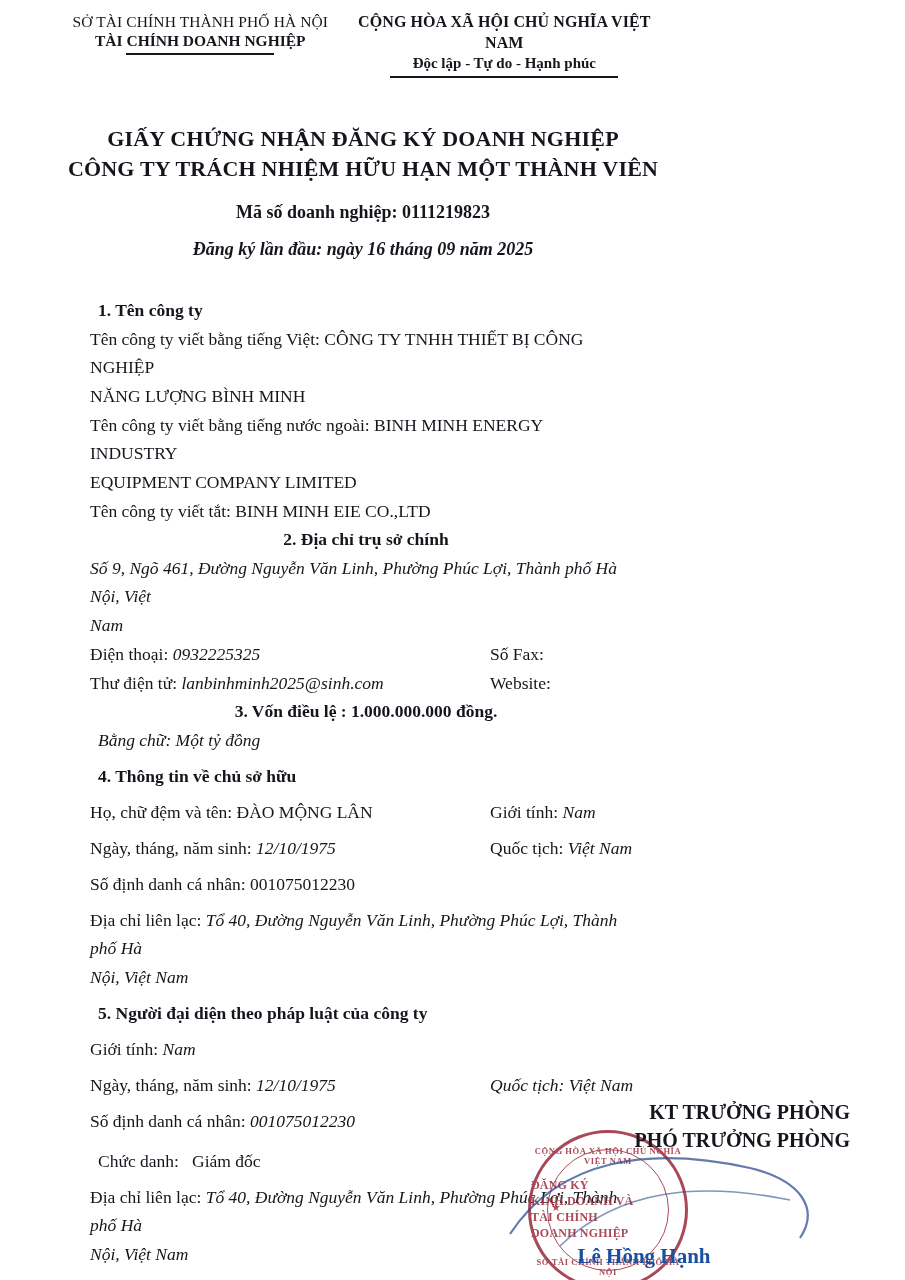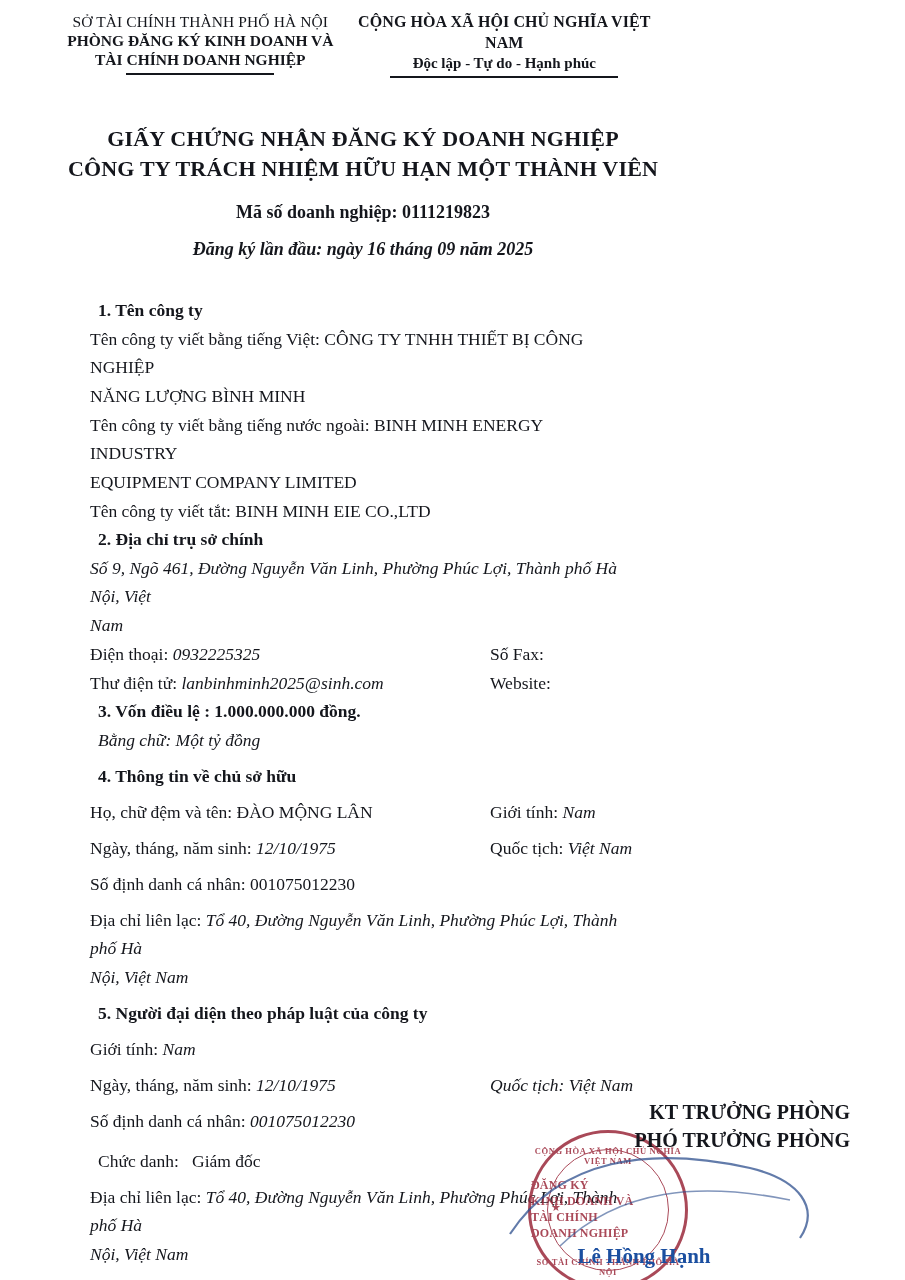--- a/index.html
+++ b/index.html
@@ -93,21 +93,21 @@
     padding: 0 92px 0 90px;
     font-size: 17.5px;
     line-height: 1.60;
   }
   .sec-head {
     font-weight: bold;
     font-size: 17.5px;
     margin-top: 2px;
     padding-left: 8px;
   }
-  .sec-head.tight { margin-top: 0; }
+  .sec-head.tight { margin-top: 0; text-align: center; }
   .line { margin-top: 1px; }
   .ital { font-style: italic; }
   .indent { padding-left: 8px; }
   .row {
     display: flex;
     margin-top: 1px;
   }
   .row .col-a { width: 400px; }
   .row .col-b { flex: 1; }
   .gap-s { margin-top: 8px; }
@@ -201,21 +201,20 @@
   }
 </style>
 </head>
 <body>
 
 <div class="page">
 
   <div class="header">
     <div class="hdr-left">
       <div class="hdr-line1">SỞ TÀI CHÍNH THÀNH PHỐ HÀ NỘI</div>
-      <div class="hdr-line-bold">PHÒNG ĐĂNG KÝ KINH DOANH VÀ</div>
       <div class="hdr-line-bold">TÀI CHÍNH DOANH NGHIỆP</div>
       <div class="hdr-rule"></div>
     </div>
     <div class="hdr-right">
       <div class="hdr-nation">CỘNG HÒA XÃ HỘI CHỦ NGHĨA VIỆT NAM</div>
       <div class="hdr-motto">Độc lập - Tự do - Hạnh phúc</div>
       <div class="hdr-rule"></div>
     </div>
   </div>
 

